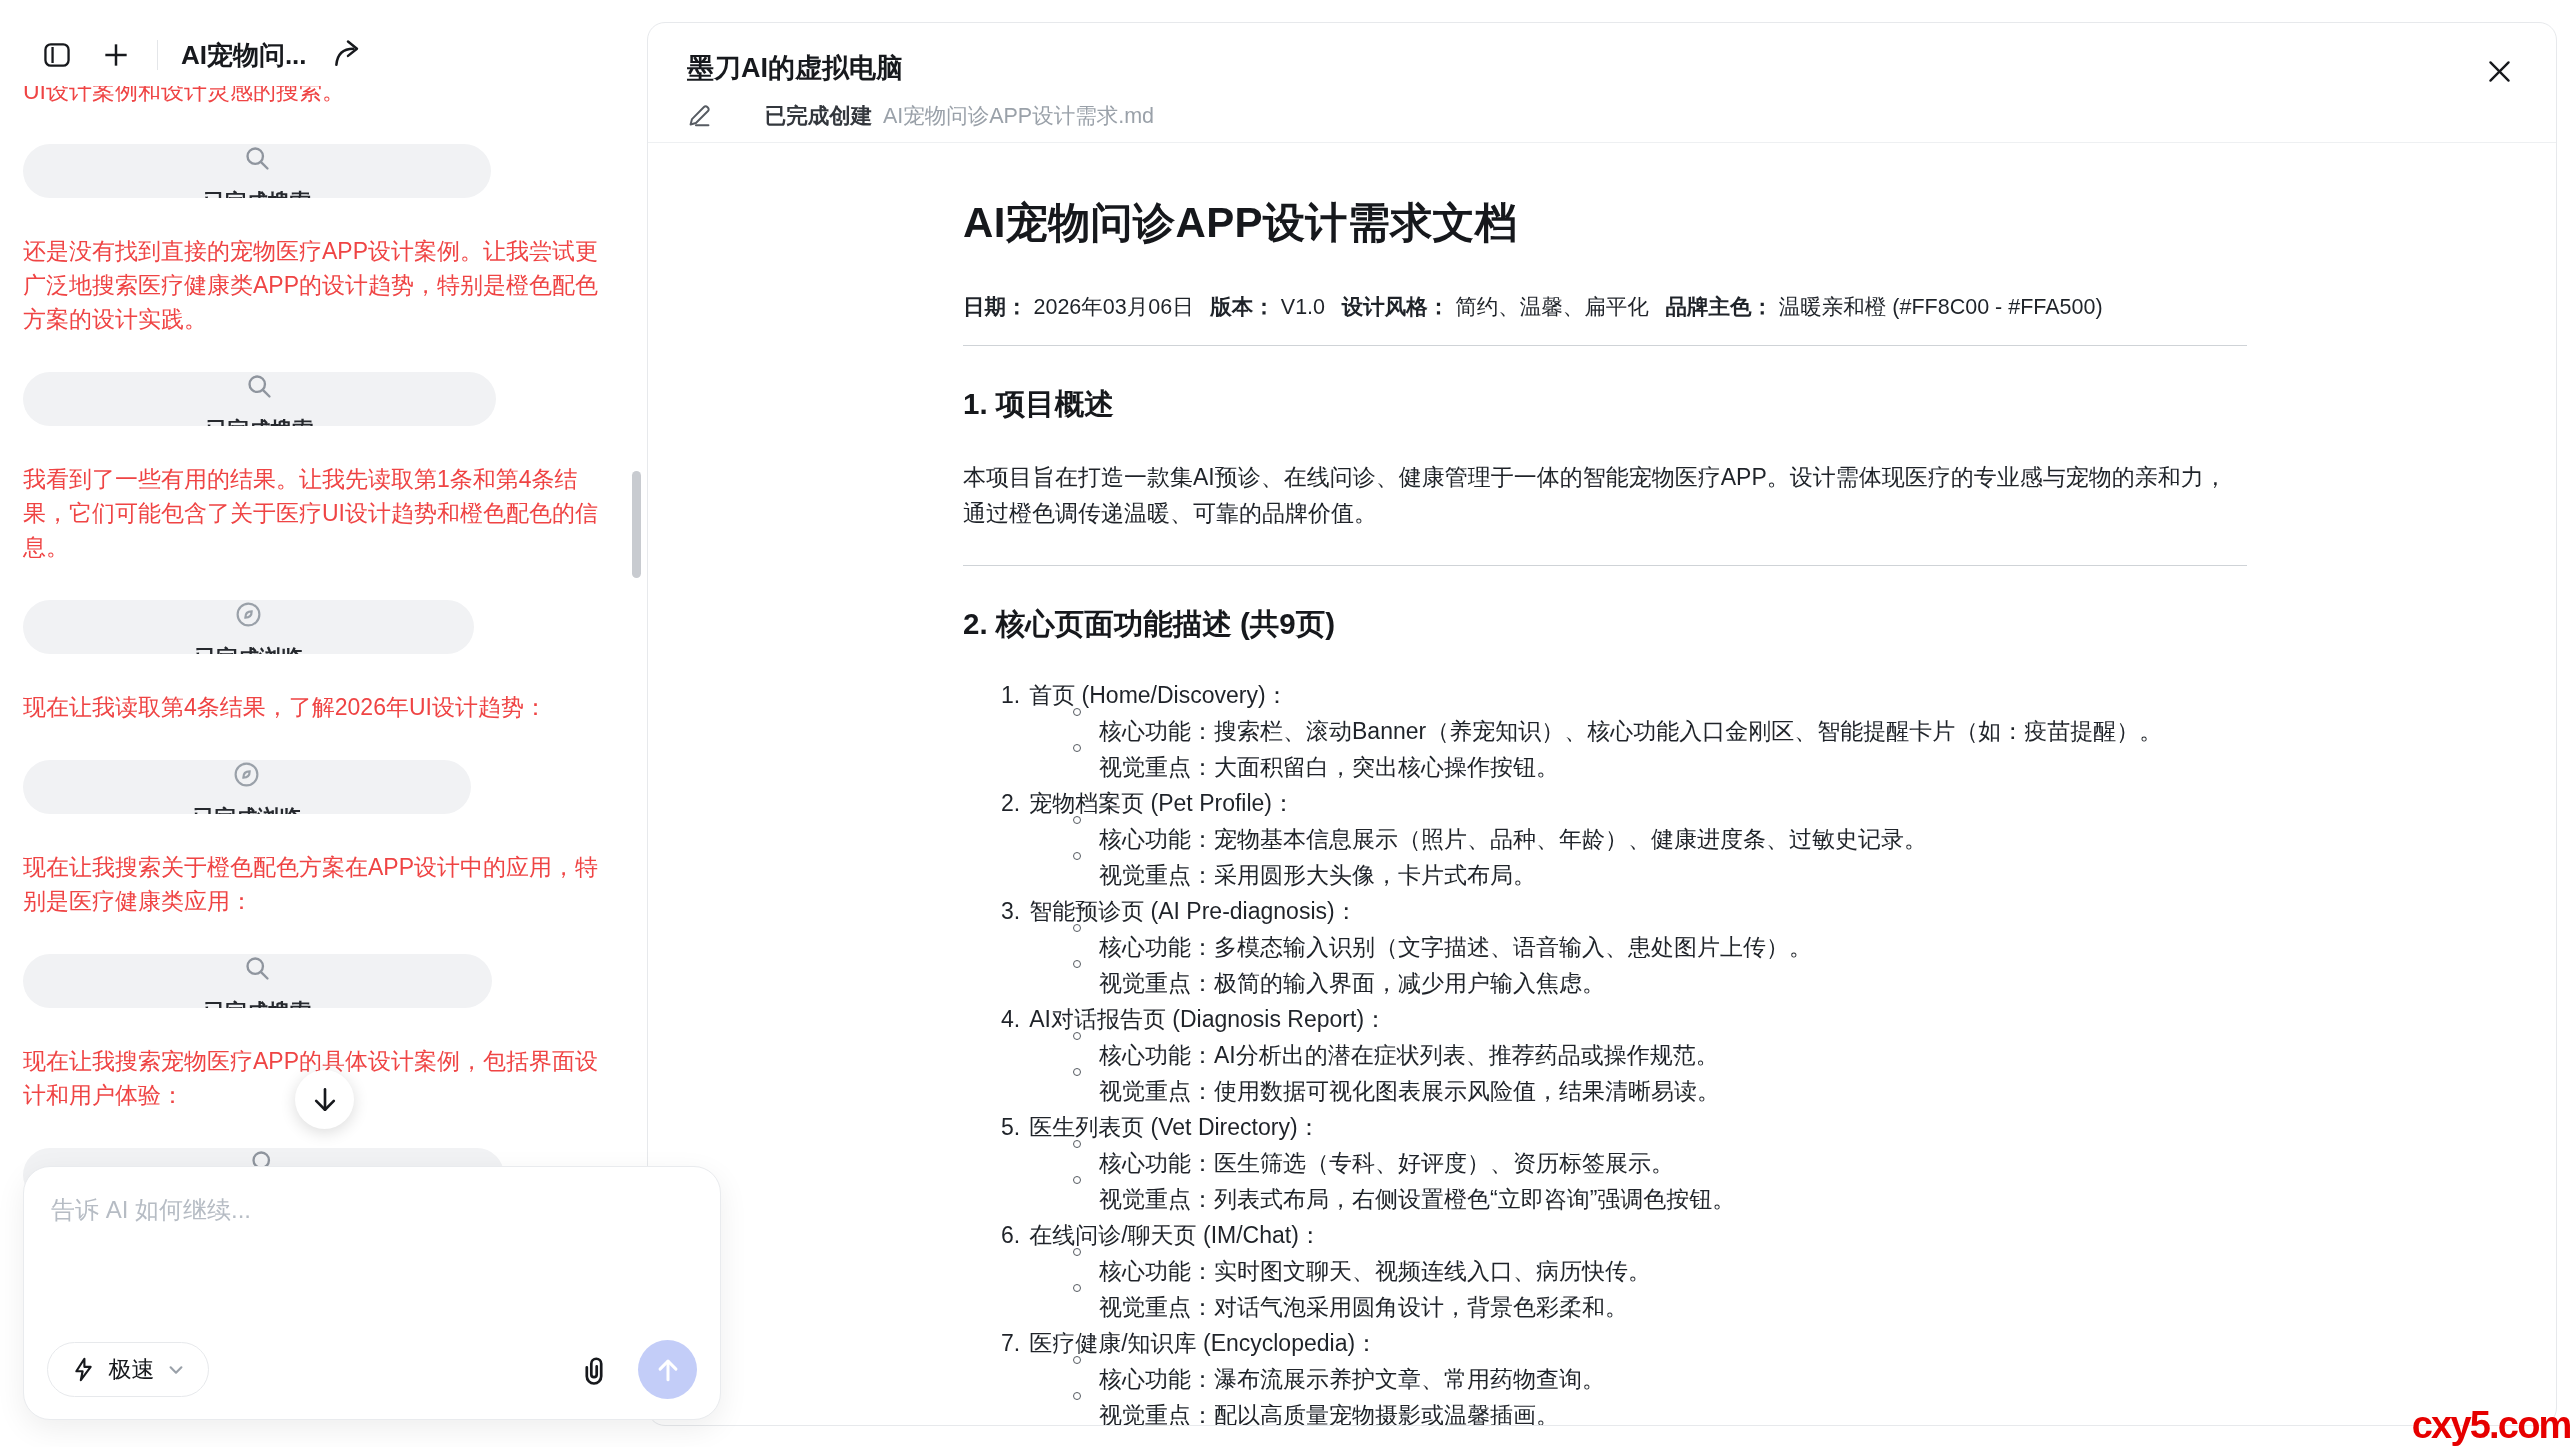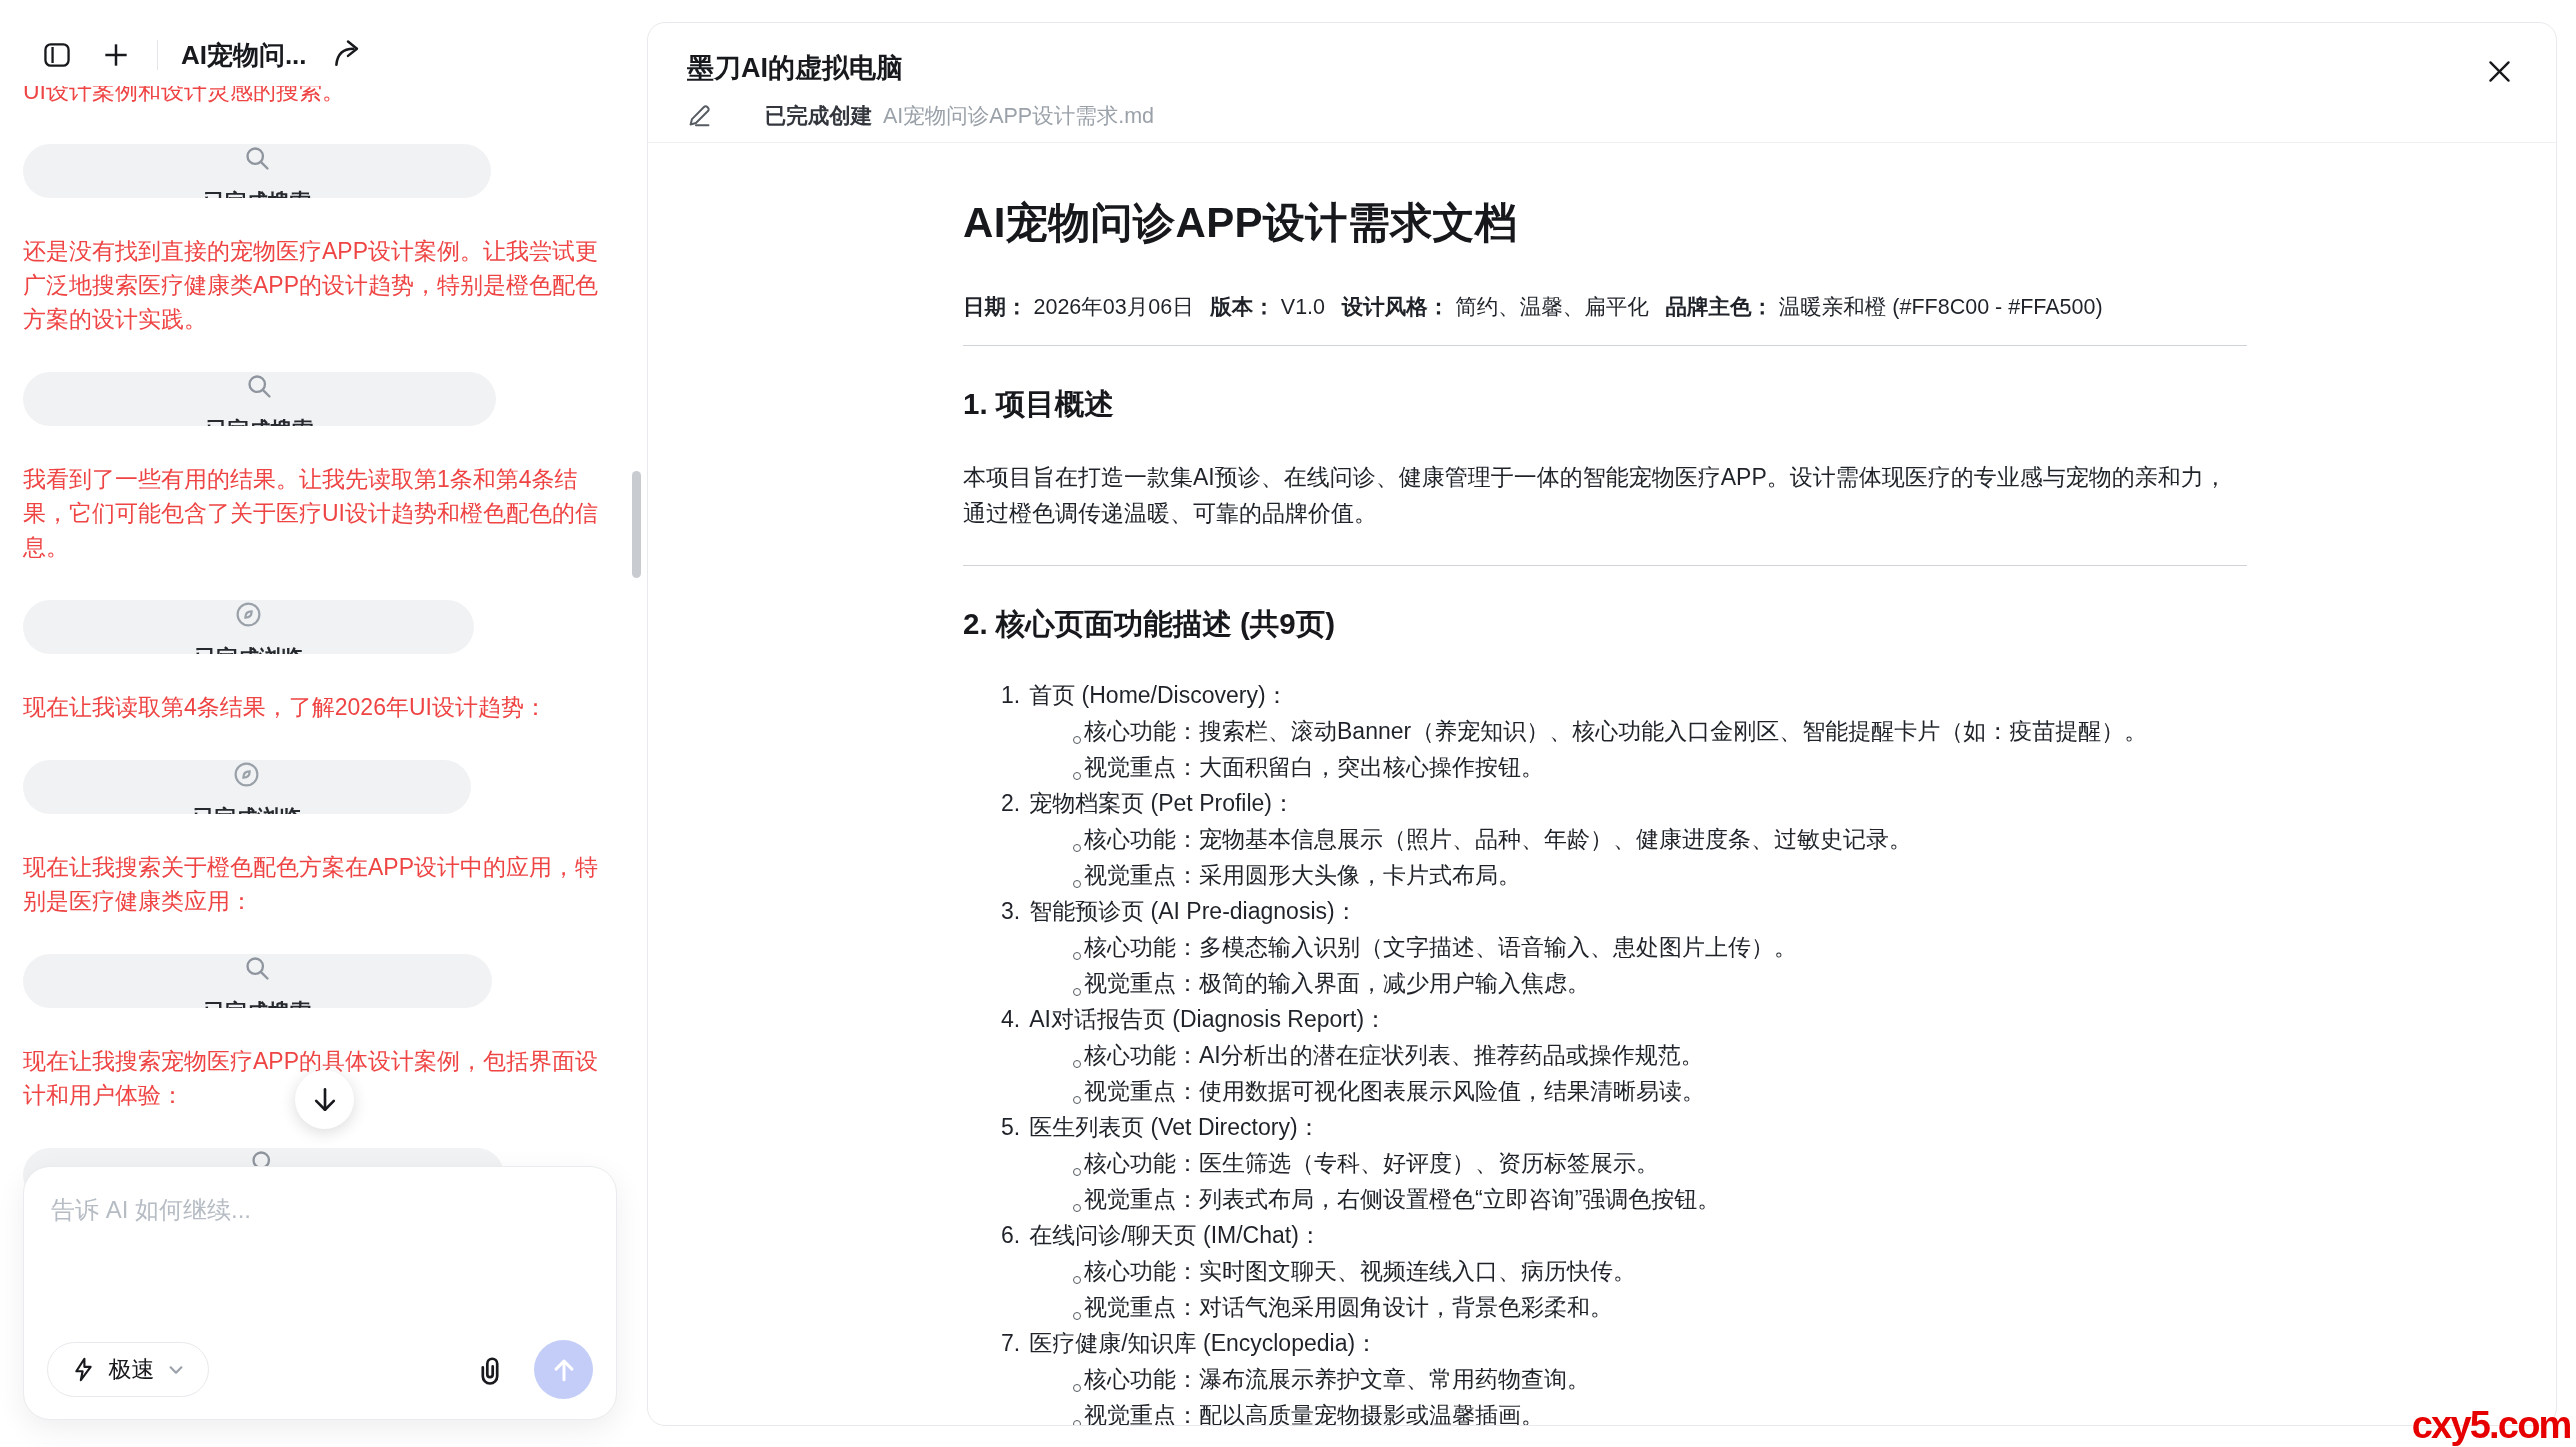--- a/index.html
+++ b/index.html
@@ -29,21 +29,21 @@
   .chip .c-detail { font-size:21.5px; color:#9aa1a9; overflow:hidden; text-overflow:ellipsis; }
   .chip .c-icon { flex:none; }
 
   .scroll-down-btn {
     position:absolute; left:295px; top:1070px; width:59px; height:59px; border-radius:50%;
     background:#fff; box-shadow:0 3.6px 16px rgba(0,0,0,.14); display:flex; align-items:center; justify-content:center; cursor:pointer; z-index:5;
   }
   .chat-scrollbar { position:absolute; left:632px; top:471px; width:9px; height:107px; border-radius:4.5px; background:#c8cbd0; cursor:pointer; z-index:6; }
 
   .input-card {
-    position:absolute; left:23px; top:1166px; width:594px; height:254px;
+    position:absolute; left:23px; top:1166px; width:698px; height:254px;
     background:#fff; border:0.9px solid #e9ebee; border-radius:27px;
     box-shadow:0 9px 30px rgba(0,0,0,.07); z-index:4; padding:27px 27px;
   }
   .input-card textarea {
     width:100%; height:125px; border:none; outline:none; resize:none;
     font-family:"Liberation Sans", sans-serif; font-size:24px; color:#26282c; background:transparent;
   }
   .input-card textarea::placeholder { color:#b6bcc4; }
   .input-bottom-row { position:absolute; left:23px; right:23px; bottom:19.7px; display:flex; align-items:center; }
   .speed-pill {
@@ -71,21 +71,21 @@
   .doc-h1 { font-size:42px; font-weight:700; color:#16181c; letter-spacing:0.4px; }
   .doc-meta { margin-top:41px; font-size:21.5px; color:#1f2329; line-height:30px; }
   .doc-meta b { font-weight:700; }
   .doc-meta .mv { margin-right:10.7px; }
   .doc-hr { border:none; border-top:1.3px solid #cfd3d7; margin-top:23px; }
   .doc-h2 { font-size:29.5px; font-weight:700; color:#16181c; margin-top:39px; }
   .doc-p { font-size:23px; line-height:36px; color:#1f2329; margin-top:34px; }
   .doc-list { margin-top:32px; font-size:23px; line-height:36px; color:#1f2329; }
   .page-title-row { padding-left:38px; }
   .page-num { margin-right:9px; }
-  .bullet-row { padding-left:110px; display:flex; align-items:flex-end; gap:3px; }
+  .bullet-row { padding-left:110px; display:flex; align-items:flex-start; gap:18px; }
   .bullet-dot { flex:none; width:8px; height:8px; border:1.8px solid #555a61; border-radius:50%; position:relative; top:-4.5px; }
 
   .watermark { position:absolute; right:5.4px; bottom:0px; font-size:38px; font-weight:700; color:#e60000; letter-spacing:-1.8px; z-index:10; }
 </style>
 </head>
 <body>
 
 <div class="chat-panel">
 
   <div class="chat-header">

